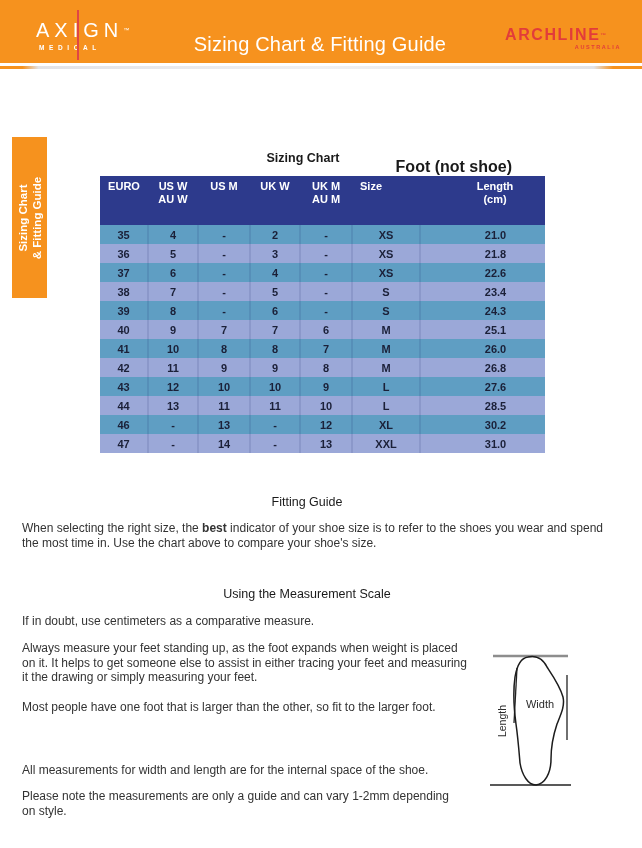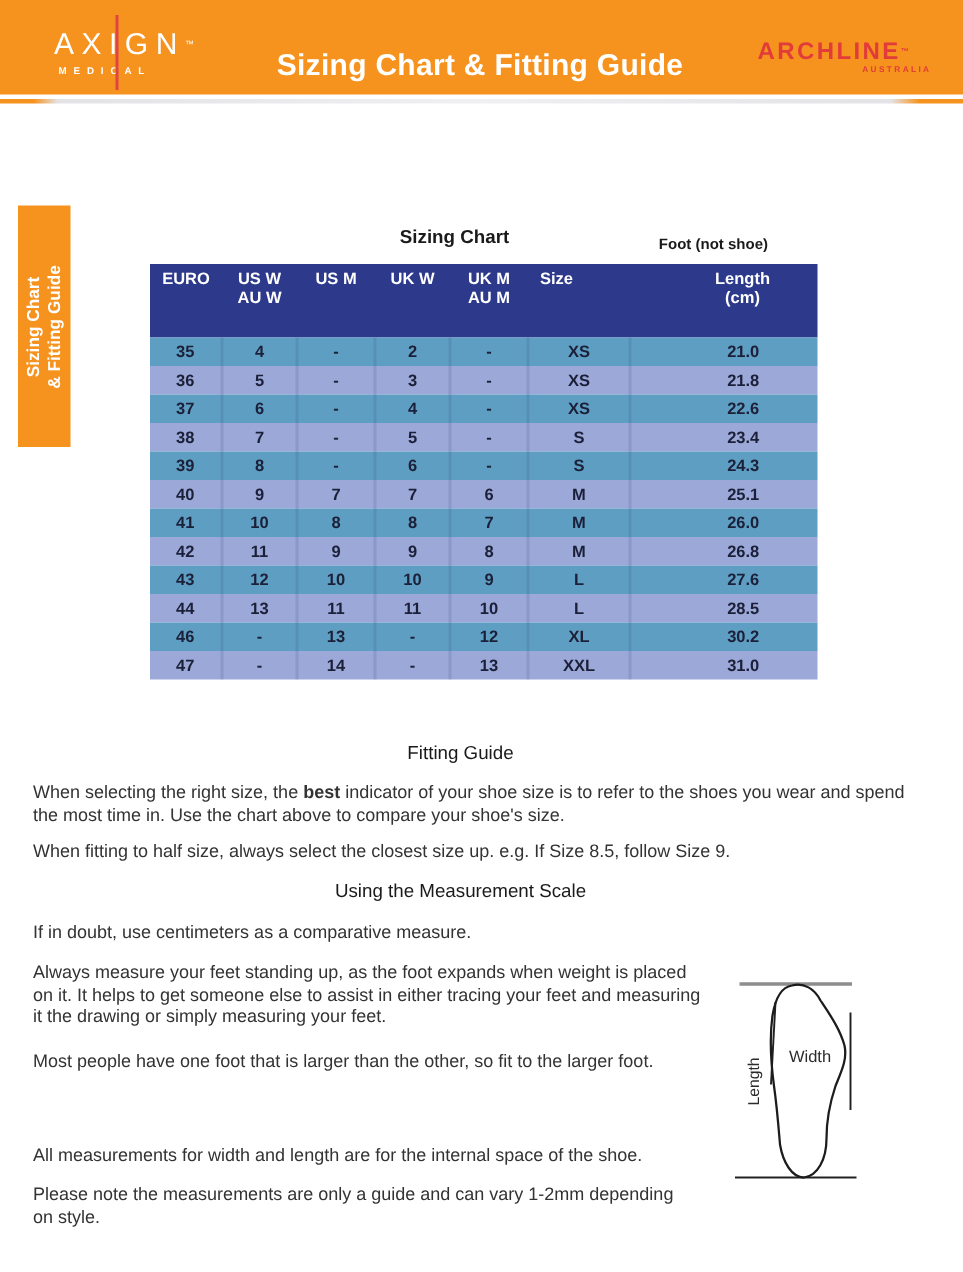--- a/index.html
+++ b/index.html
@@ -15,38 +15,38 @@
     position:absolute; left:0; top:66px; width:642px; height:3px;
     background:linear-gradient(to right,#F6921E 0%,#F6921E 3.5%,#e3e3e6 6%,#f0f0f2 50%,#e3e3e6 92.5%,#F6921E 95.5%,#F6921E 100%);
   }
   .axign { position:absolute; left:36px; top:20px; color:#fff; }
   .axign-name { font-size:20px; font-weight:400; letter-spacing:5px; line-height:21px; }
   .axign-tm { font-size:6px; vertical-align:top; letter-spacing:0; }
   .axign-medical { font-size:6.5px; font-weight:bold; letter-spacing:4.6px; margin-top:3px; padding-left:3px; }
   .axign-redline { position:absolute; left:41px; top:-10px; width:2px; height:50px; background:#E04545; }
   .banner-title {
     position:absolute; left:165px; top:33px; width:310px; text-align:center;
-    color:#fff; font-weight:bold; font-size:20px; letter-spacing:0.2px;
+    color:#fff; font-weight:normal; font-size:20px; letter-spacing:0.2px;
   }
   .archline { position:absolute; left:505px; top:27px; width:122px; text-align:left; color:#E23C3A; }
   .archline-name { font-size:16px; font-weight:bold; letter-spacing:1.6px; line-height:16px; }
   .archline-tm { font-size:5.5px; vertical-align:top; letter-spacing:0; }
   .archline-sub { font-size:5.5px; font-weight:bold; letter-spacing:1.6px; text-align:right; margin-top:1px; padding-right:6px; }
 
   
   .side-tab { position:absolute; left:12px; top:137px; width:35px; height:161px; background:#F6921E; }
   .side-tab-text {
     position:absolute; left:50%; top:50%; width:161px;
     transform:translate(-50%,-50%) rotate(-90deg);
     text-align:center; color:#fff; font-weight:bold; font-size:11.5px; line-height:14px;
   }
 
   
   .chart-title { position:absolute; left:0; top:151px; width:606px; text-align:center; font-weight:bold; font-size:12.5px; color:#1a1a1a; }
-  .foot-note { position:absolute; right:130px; top:158px; font-weight:bold; font-size:10px; color:#1a1a1a;text-align:right; }
+  .foot-note { position:absolute; right:130px; top:158px; font-weight:bold; font-size:16px; color:#1a1a1a;text-align:right; }
 
   
   .size-table { position:absolute; left:100px; top:176px; width:445px; border-collapse:collapse; table-layout:fixed; }
   .size-table th, .size-table td { border:none; }
   .size-table thead th {
     background:#2D3A8C; color:#fff; font-weight:bold; font-size:11px; line-height:13px;
     vertical-align:top; padding-top:4px; height:49px; text-align:center;
   }
   .size-table thead th.col-size { text-align:left; padding-left:8px; }
   .size-table thead th.col-len { text-align:center; padding-left:25px; }
@@ -252,21 +252,20 @@
       </tbody>
   </table>
 
   <div class="h-center" style="top:495px">Fitting Guide</div>
 
   <div class="para" style="top:521px">
     <span class="line"><span>When selecting the right size, the </span><span class="bold">best</span><span> indicator of your shoe size is to refer to the shoes you wear and spend</span></span>
     <span class="line">the most time in. Use the chart above to compare your shoe's size.</span>
   </div>
 
-  <div class="para" style="top:560px">When fitting to half size, always select the closest size up. e.g. If Size 8.5, follow Size 9.</div>
 
   <div class="h-center" style="top:587px">Using the Measurement Scale</div>
 
   <div class="para" style="top:614px">If in doubt, use centimeters as a comparative measure.</div>
 
   <div class="para" style="top:641px">
     <span class="line">Always measure your feet standing up, as the foot expands when weight is placed</span>
     <span class="line">on it. It helps to get someone else to assist in either tracing your feet and measuring</span>
     <span class="line">it the drawing or simply measuring your feet.</span>
   </div>

